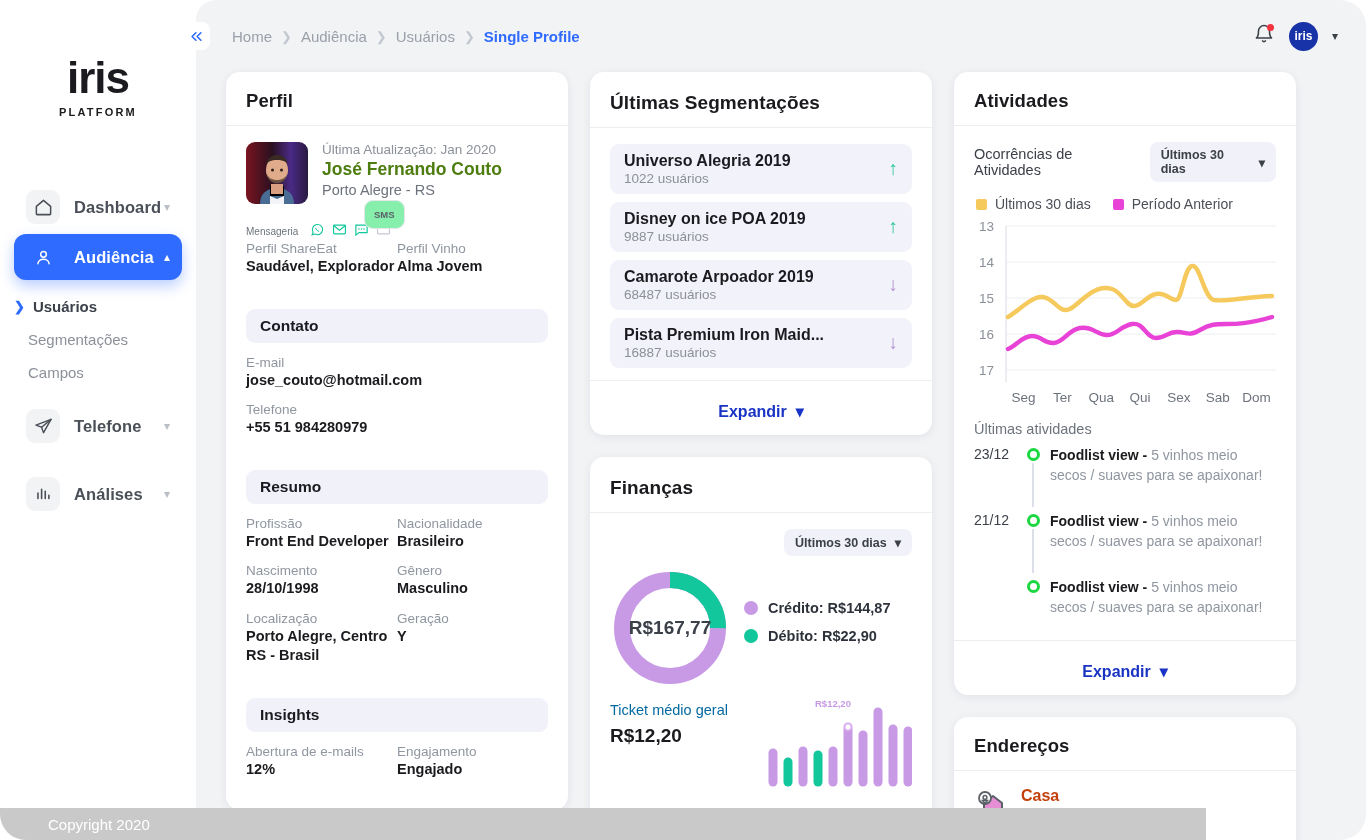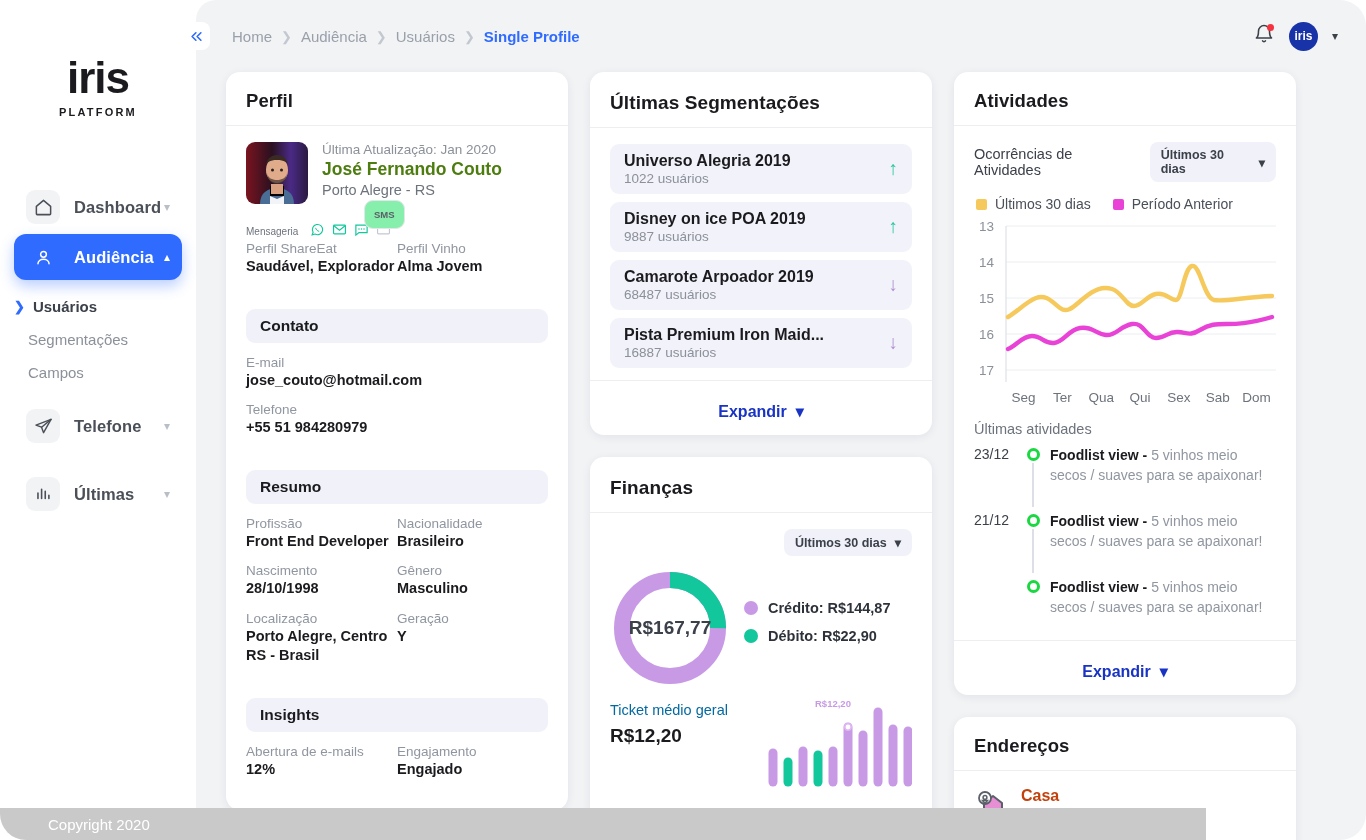--- a/index.html
+++ b/index.html
@@ -314,21 +314,21 @@
         <span class="nav-label">Telefone</span>
         <span class="chev">▾</span>
       </div>
 
       <div class="nav-item spaced">
         <span class="ic-box">
           <svg width="19" height="19" viewBox="0 0 24 24" fill="none" stroke="#4a4f58" stroke-width="2" stroke-linecap="round">
               <path d="M5 10v7M9.6 5.5v11.5M14.2 8v9M18.8 13v4"></path>
             </svg>
         </span>
-        <span class="nav-label">Últimas</span>
+        <span class="nav-label">Análises</span>
         <span class="chev">▾</span>
       </div>
 
     </nav>
   </aside>
 
   <main id="main">
 
     <div id="collapse-btn">
       <svg width="15" height="15" viewBox="0 0 24 24" fill="none" stroke="#2f6bff" stroke-width="2.6" stroke-linecap="round" stroke-linejoin="round">

